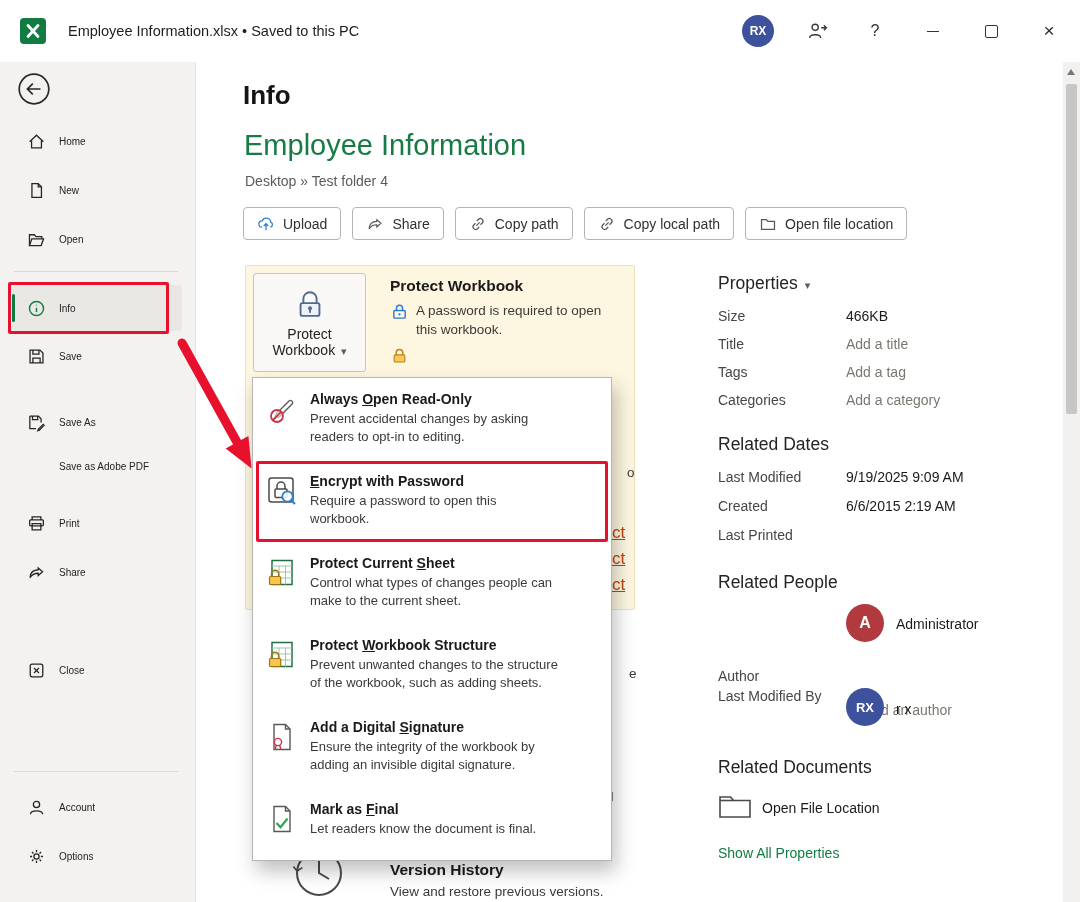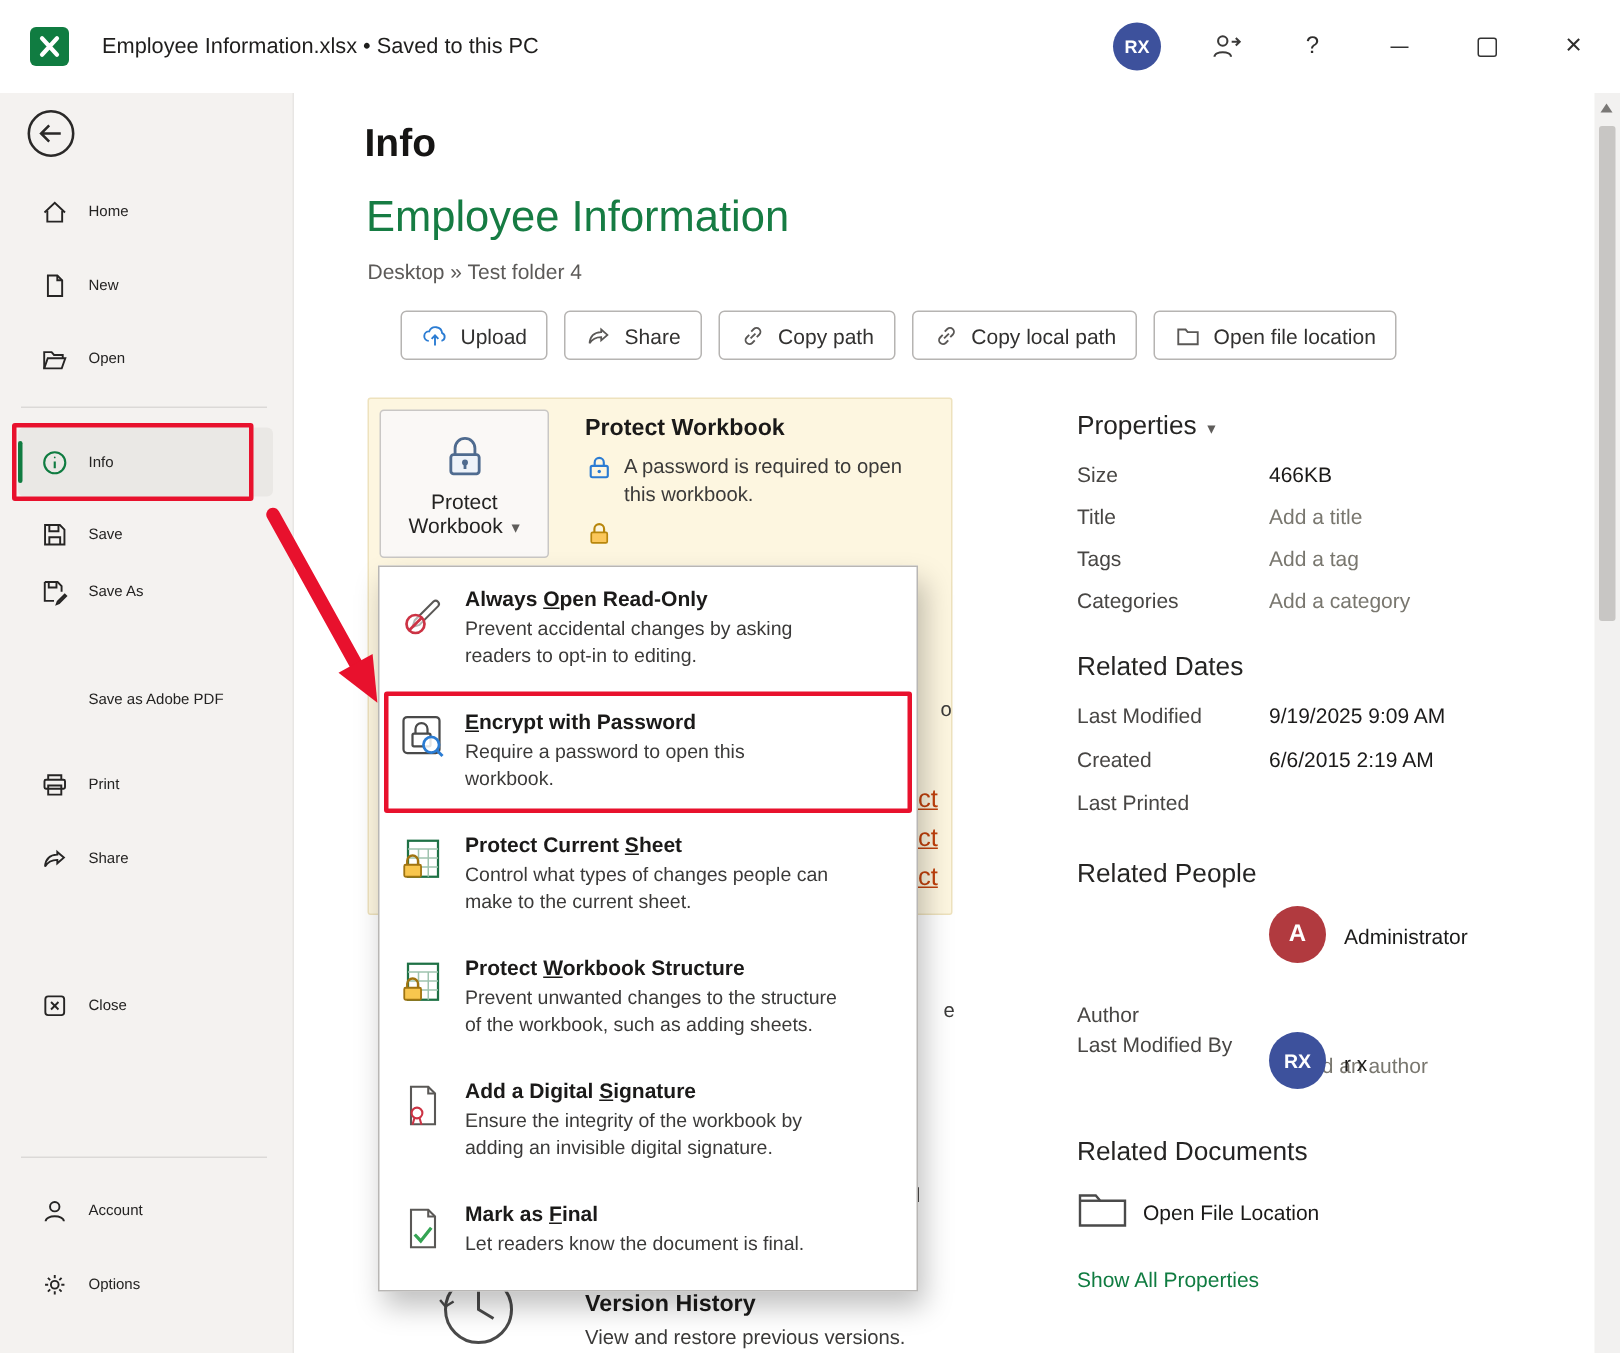--- a/index.html
+++ b/index.html
@@ -23,21 +23,21 @@
   .sb-item svg{flex:0 0 auto;}
   .sb-selected{background:#eae8e5;}
   .sb-selected::before{content:"";position:absolute;left:0;top:9px;bottom:9px;width:3px;background:#107c41;border-radius:2px;}
   .sb-noicon{padding-left:47px;line-height:21px;}
   .sb-divider{position:absolute;left:14px;width:164px;height:1px;background:#dbd9d7;}
 
   
   .heading{left:243px;top:80px;font-size:26px;font-weight:700;color:#161514;}
   .doc-title{left:244px;top:129px;font-size:29px;color:#167c43;}
   .breadcrumb{left:245px;top:173px;font-size:14px;color:#5c5a58;}
-  .actions{left:243px;top:207px;display:flex;gap:11px;margin-left:24px;}
+  .actions{left:243px;top:207px;display:flex;gap:11px;}
   .action-btn{height:33px;border:1px solid #b6b4b2;border-radius:4px;background:#fff;display:flex;
               align-items:center;gap:8px;padding:0 13px;font-size:14px;color:#323130;box-sizing:border-box;}
 
   
   .card{left:245px;top:265px;width:390px;height:345px;background:#fdf6e0;border:1px solid #eee2bd;border-radius:2px;box-sizing:border-box;}
   .protect-btn{left:253px;top:273px;width:113px;height:99px;background:#faf8f6;border:1px solid #c9c7c5;border-radius:3px;
                display:flex;flex-direction:column;align-items:center;justify-content:center;font-size:14px;color:#242322;box-sizing:border-box;}
   .card-title{left:390px;top:277px;font-size:15.5px;font-weight:700;color:#1b1a19;}
   .status-text{font-size:13.5px;line-height:19px;color:#3b3a39;}
 
@@ -152,21 +152,21 @@
       <span>Info</span>
     </div>
     <div class="sb-item" style="top:274px;">
       <svg width="19" height="19" viewBox="0 0 20 20" fill="none" stroke="#262524" stroke-width="1.35">
           <path d="M3.2 3.2 h10.4 l3.2 3.2 v10.4 H3.2 z"></path>
           <path d="M6.2 3.2 v4.4 h6.4 V3.2"></path>
           <path d="M6.2 16.8 v-5 h7.6 v5"></path>
         </svg>
       <span>Save</span>
     </div>
-    <div class="sb-item" style="top:312px;text-align:center;">
+    <div class="sb-item" style="top:340px;text-align:center;">
       <svg width="19" height="19" viewBox="0 0 20 20" fill="none" stroke="#262524" stroke-width="1.35">
           <path d="M3 3.2 h9 l2.8 2.8 v4 M3 3.2 v13.2 h6.5"></path>
           <path d="M5.8 3.2 v3.8 h5.4 V3.2"></path>
           <path d="M12 17 l5-5 1 1 -5 5 -1.6 .6 z"></path>
         </svg>
       <span>Save As</span>
     </div>
     <div class="sb-item sb-noicon" style="top:376px;height:56px;">
       <span style="width:112px;">Save as Adobe PDF</span>
     </div>

